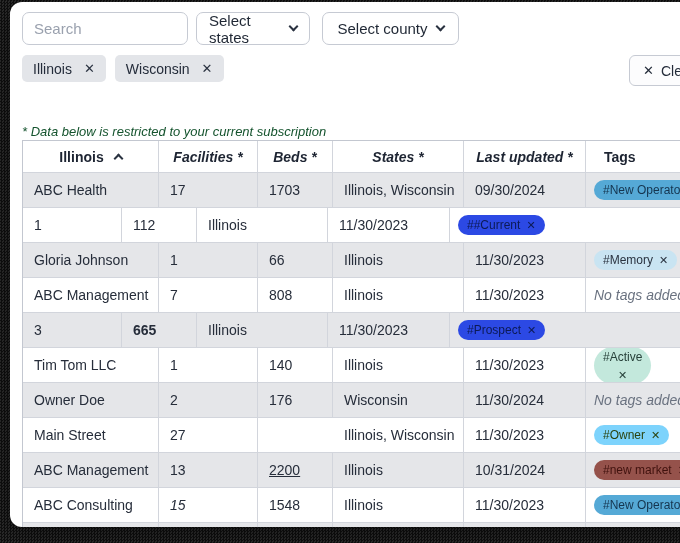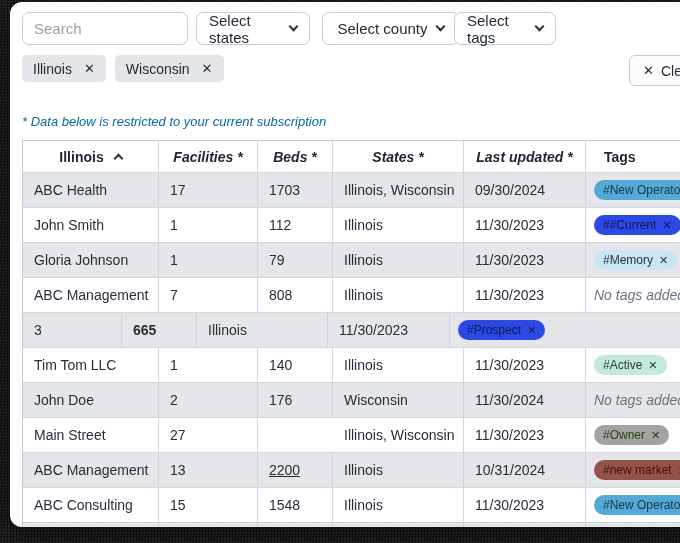--- a/index.html
+++ b/index.html
@@ -49,22 +49,22 @@
   .chip .x { font-size:13px; color:#2a3240; cursor:pointer; line-height:1; }
   .clear-btn {
     position:absolute; left:619px; top:53px; height:31px; width:120px;
     display:flex; align-items:center; gap:7px; padding:0 13px;
     background:#fcfcfd; border:1px solid #c6cad3; border-radius:6px;
     font-size:14px; color:#242c3a; cursor:pointer; white-space:nowrap;
   }
   .clear-btn .x { font-size:13px; }
   
   .note {
-    position:absolute; left:12px; top:112px;
-    font-style:italic; font-size:13px; color:#0369a1;
+    position:absolute; left:12px; top:122px;
+    font-style:italic; font-size:13px; color:#14532d;
   }
   
   .tbl {
     position:absolute; left:12px; top:138px; width:744px;
     border:1px solid #c3c7d0; background:#fff; font-size:14px; color:#262d3a;
   }
   .t-row { display:flex; border-bottom:1px solid #d2d5dc; }
   .t-row:last-child { border-bottom:none; }
   .t-head { height:32px; background:#fff; }
   .t-body { height:35px; }
@@ -95,24 +95,20 @@
 <div class="card">
 
   <input class="search-input" type="text" placeholder="Search" style="">
 
   <div class="drop-btn" id="btn-states">
     <span>Select states</span>
     <span class="chev"></span>
   </div>
   <div class="drop-btn" id="btn-county">
     <span>Select county</span>
-    <span class="chev"></span>
-  </div>
-  <div class="drop-btn" id="btn-tags">
-    <span>Select tags</span>
     <span class="chev"></span>
   </div>
 
   <div class="chips-row">
     <div class="chip">
       <span>Illinois</span>
       <span class="x">✕</span>
     </div>
     <div class="chip">
       <span>Wisconsin</span>
@@ -156,36 +152,35 @@
           <div class="t-cell" style="width: 75px;">1703</div>
           <div class="t-cell" style="width: 131px;">Illinois, Wisconsin</div>
           <div class="t-cell" style="width: 122px;">09/30/2024</div>
           <div class="t-cell tags-cell" style="width: 181px;">
             <span class="pill" style="background: rgb(85, 169, 214); color: rgb(21, 53, 79);">
               <span>#New Operator</span>
             </span>
           </div>
         </div>
         <div class="t-row t-body">
-          <div class="t-cell" style="width: 136px;">John Smith</div>
           <div class="t-cell" style="width: 99px;">1</div>
           <div class="t-cell" style="width: 75px;">112</div>
           <div class="t-cell" style="width: 131px;">Illinois</div>
           <div class="t-cell" style="width: 122px;">11/30/2023</div>
           <div class="t-cell tags-cell" style="width: 181px;">
             <span class="pill" style="background: rgb(44, 73, 228); color: rgb(12, 26, 85);">
               <span>##Current</span>
               <span class="x">✕</span>
             </span>
           </div>
         </div>
         <div class="t-row t-body">
           <div class="t-cell" style="width: 136px;">Gloria Johnson</div>
           <div class="t-cell" style="width: 99px;">1</div>
-          <div class="t-cell" style="width: 75px;">79</div>
+          <div class="t-cell" style="width: 75px;">66</div>
           <div class="t-cell" style="width: 131px;">Illinois</div>
           <div class="t-cell" style="width: 122px;">11/30/2023</div>
           <div class="t-cell tags-cell" style="width: 181px;">
             <span class="pill" style="background: rgb(201, 228, 242); color: rgb(42, 51, 64);">
               <span>#Memory</span>
               <span class="x">✕</span>
             </span>
           </div>
         </div>
         <div class="t-row t-body">
@@ -210,65 +205,65 @@
             </span>
           </div>
         </div>
         <div class="t-row t-body">
           <div class="t-cell" style="width: 136px;">Tim Tom LLC</div>
           <div class="t-cell" style="width: 99px;">1</div>
           <div class="t-cell" style="width: 75px;">140</div>
           <div class="t-cell" style="width: 131px;">Illinois</div>
           <div class="t-cell" style="width: 122px;">11/30/2023</div>
           <div class="t-cell tags-cell" style="width: 181px;">
-            <span class="pill" style="background: rgb(195, 232, 220); color: rgb(39, 65, 58);">
+            <span class="pill" style="background: rgb(195, 232, 220); color: rgb(39, 65, 58); flex-direction: column;">
               <span>#Active</span>
               <span class="x">✕</span>
             </span>
           </div>
         </div>
         <div class="t-row t-body">
-          <div class="t-cell" style="width: 136px;">John Doe</div>
+          <div class="t-cell" style="width: 136px;">Owner Doe</div>
           <div class="t-cell" style="width: 99px;">2</div>
           <div class="t-cell" style="width: 75px;">176</div>
           <div class="t-cell" style="width: 131px;">Wisconsin</div>
           <div class="t-cell" style="width: 122px;">11/30/2024</div>
           <div class="t-cell tags-cell" style="width: 181px;">
             <span class="no-tags">No tags added f</span>
           </div>
         </div>
         <div class="t-row t-body">
           <div class="t-cell" style="width: 136px;">Main Street</div>
           <div class="t-cell" style="width: 99px;">27</div>
           <div class="t-cell" style="width: 75px; margin-top: 43px;">4588</div>
           <div class="t-cell" style="width: 131px;">Illinois, Wisconsin</div>
           <div class="t-cell" style="width: 122px;">11/30/2023</div>
           <div class="t-cell tags-cell" style="width: 181px;">
-            <span class="pill" style="background: #a3a3a3; color: rgb(43, 67, 14);">
+            <span class="pill" style="background: #7dd3fc; color: rgb(43, 67, 14);">
               <span>#Owner</span>
               <span class="x">✕</span>
             </span>
           </div>
         </div>
         <div class="t-row t-body">
           <div class="t-cell" style="width: 136px;">ABC Management</div>
           <div class="t-cell" style="width: 99px;">13</div>
           <div class="t-cell" style="width: 75px; text-decoration: underline;">2200</div>
           <div class="t-cell" style="width: 131px;">Illinois</div>
           <div class="t-cell" style="width: 122px;">10/31/2024</div>
           <div class="t-cell tags-cell" style="width: 181px;">
             <span class="pill" style="background: rgb(149, 82, 75); color: rgb(64, 18, 14);">
               <span>#new market</span>
               <span class="x">✕</span>
             </span>
           </div>
         </div>
         <div class="t-row t-body">
           <div class="t-cell" style="width: 136px;">ABC Consulting</div>
-          <div class="t-cell" style="width: 99px;">15</div>
+          <div class="t-cell" style="width: 99px; font-style: italic;">15</div>
           <div class="t-cell" style="width: 75px;">1548</div>
           <div class="t-cell" style="width: 131px;">Illinois</div>
           <div class="t-cell" style="width: 122px;">11/30/2023</div>
           <div class="t-cell tags-cell" style="width: 181px;">
             <span class="pill" style="background: rgb(85, 169, 214); color: rgb(21, 53, 79);">
               <span>#New Operator</span>
             </span>
           </div>
         </div>
         <div class="t-row t-body">

